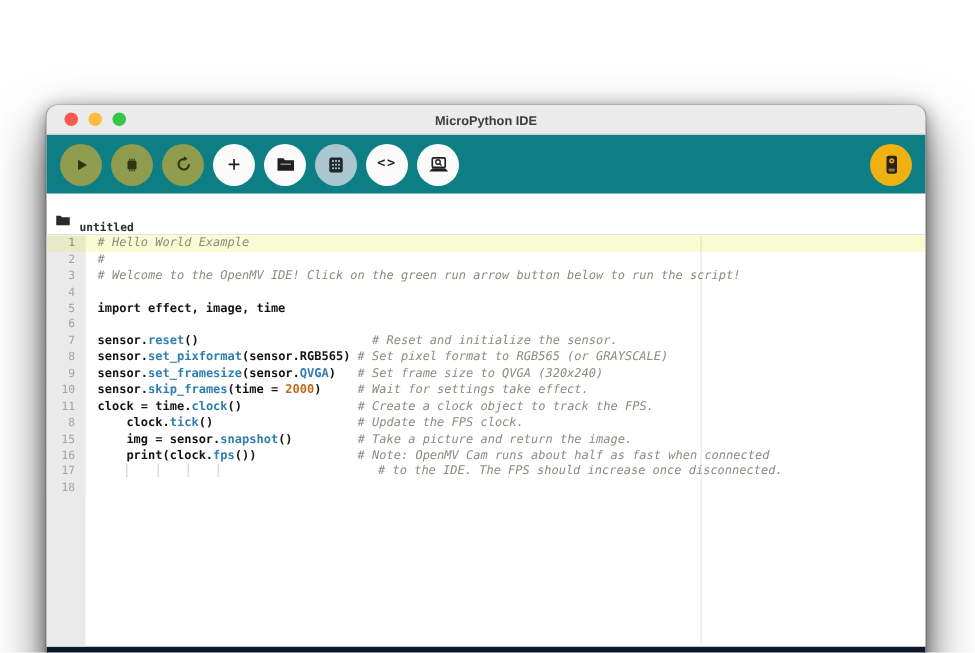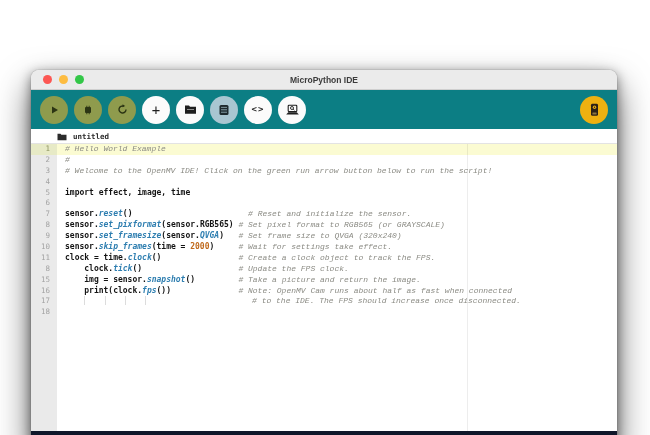--- a/index.html
+++ b/index.html
@@ -38,22 +38,22 @@
   .tbtn.olive { background:#8f9b4d; }
   .tbtn.white { background:#fbfbfb; }
   .tbtn.blue  { background:#a9c6d1; }
   .tbtn.amber { background:#eeb111; margin-left:auto; }
   .tbtn svg { display:block; }
   .plus-glyph { font-size:14px; line-height:1; color:#1f1f1f; font-weight:400; }
   .code-glyph { font-size:9px; line-height:1; color:#1f1f1f; font-weight:bold; letter-spacing:1px; }
 
   
   .tabbar {
-    height:15px; background:#ffffff; border-bottom:1px solid #e3e3e3;
-    display:flex; align-items:center; padding-left:26px; gap:6px; flex:0 0 auto;
+    height:28px; background:#ffffff; border-bottom:1px solid #e3e3e3;
+    display:flex; align-items:flex-end; padding-left:6px; gap:6px; flex:0 0 auto;
   }
   .tablabel { font-size:7.5px; font-weight:bold; color:#2b2b2b; font-family:"DejaVu Sans Mono", monospace; }
 
   
   .editor {
     position:relative; flex:1 1 auto; background:#ffffff; overflow:hidden;
     font-family:"DejaVu Sans Mono", monospace; font-size:8px; line-height:10.9px;
   }
   .gutter-bg { position:absolute; left:0; top:0; bottom:0; width:26px; background:#eaeaea; }
   .ruler { position:absolute; left:436px; top:0; bottom:0; width:1px; background:rgba(0,0,0,0.07); z-index:3; }
@@ -61,22 +61,22 @@
   .cl { display:flex; height:10.9px; white-space:pre; }
   .cl.hl { background:#fbfbd2; }
   .ln {
     flex:0 0 26px; text-align:right; padding-right:7px; color:#a3a3a3;
     font-size:7.5px; background:#eaeaea; position:relative;
   }
   .cl.hl .ln { background:#e7eac6; color:#8e9460; }
   .fold { position:absolute; right:1px; top:0; color:#8a8a8a; font-size:7px; }
   .codetxt { padding-left:8px; font-weight:600; color:#141414; }
   .t-p { color:#141414; }
-  .t-c { color:#8b8b84; font-style:italic; font-weight:400;font-family:Liberation Mono, monospace; }
-  .t-f { color:#2e7eb0;font-style:italic; }
+  .t-c { color:#8b8b84; font-style:italic; font-weight:400; }
+  .t-f { color:#2e7eb0; }
   .t-n { color:#c06a1d; }
   .t-g { border-left:1px solid #dcdcdc; }
 
   
   .statusbar {
     height:17px; background:#0f172a; flex:0 0 auto;
     display:flex; align-items:center; justify-content:flex-end; padding:0 9px;
   }
   .statustext { color:#d9efef; font-size:7.5px; font-weight:bold; font-family:"DejaVu Sans Mono", monospace; }
 </style>

